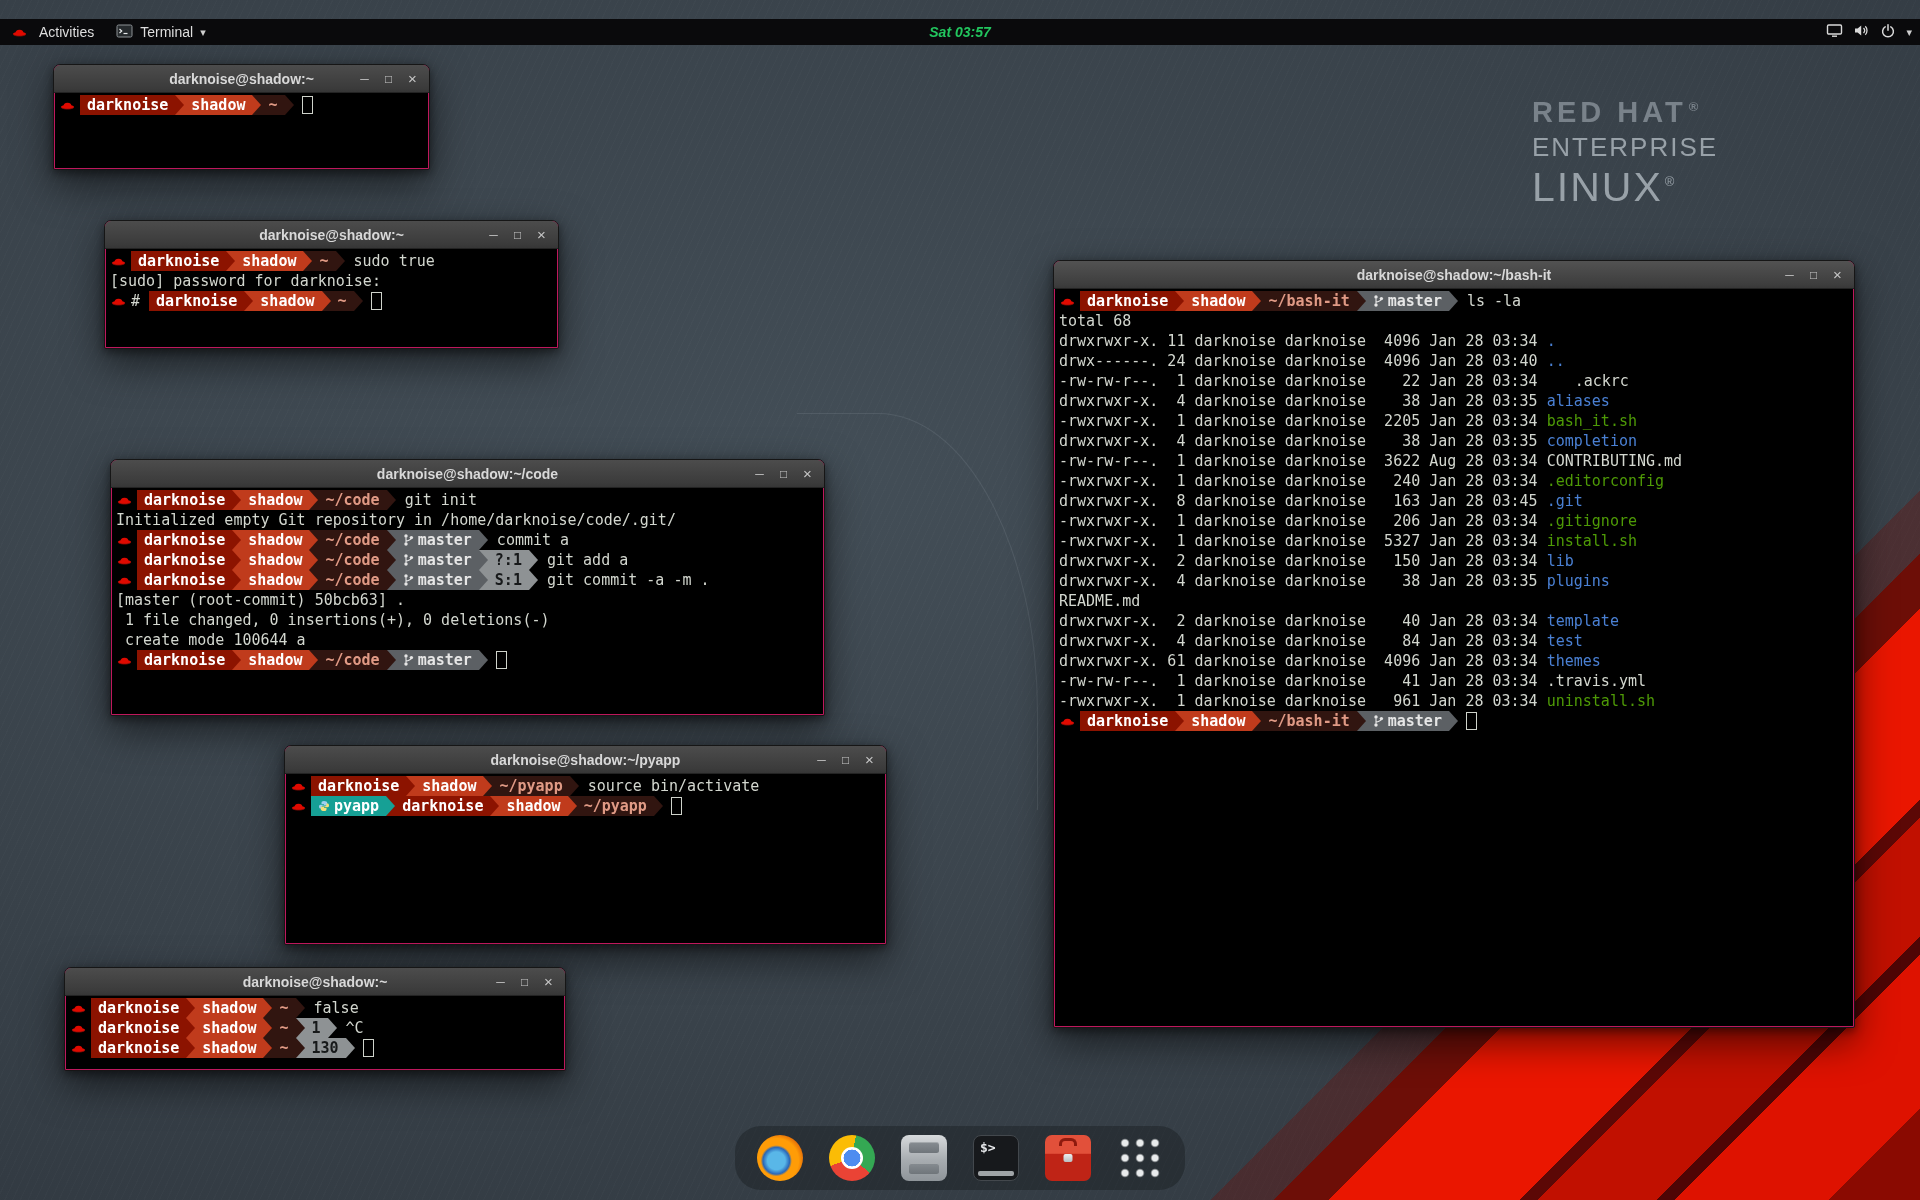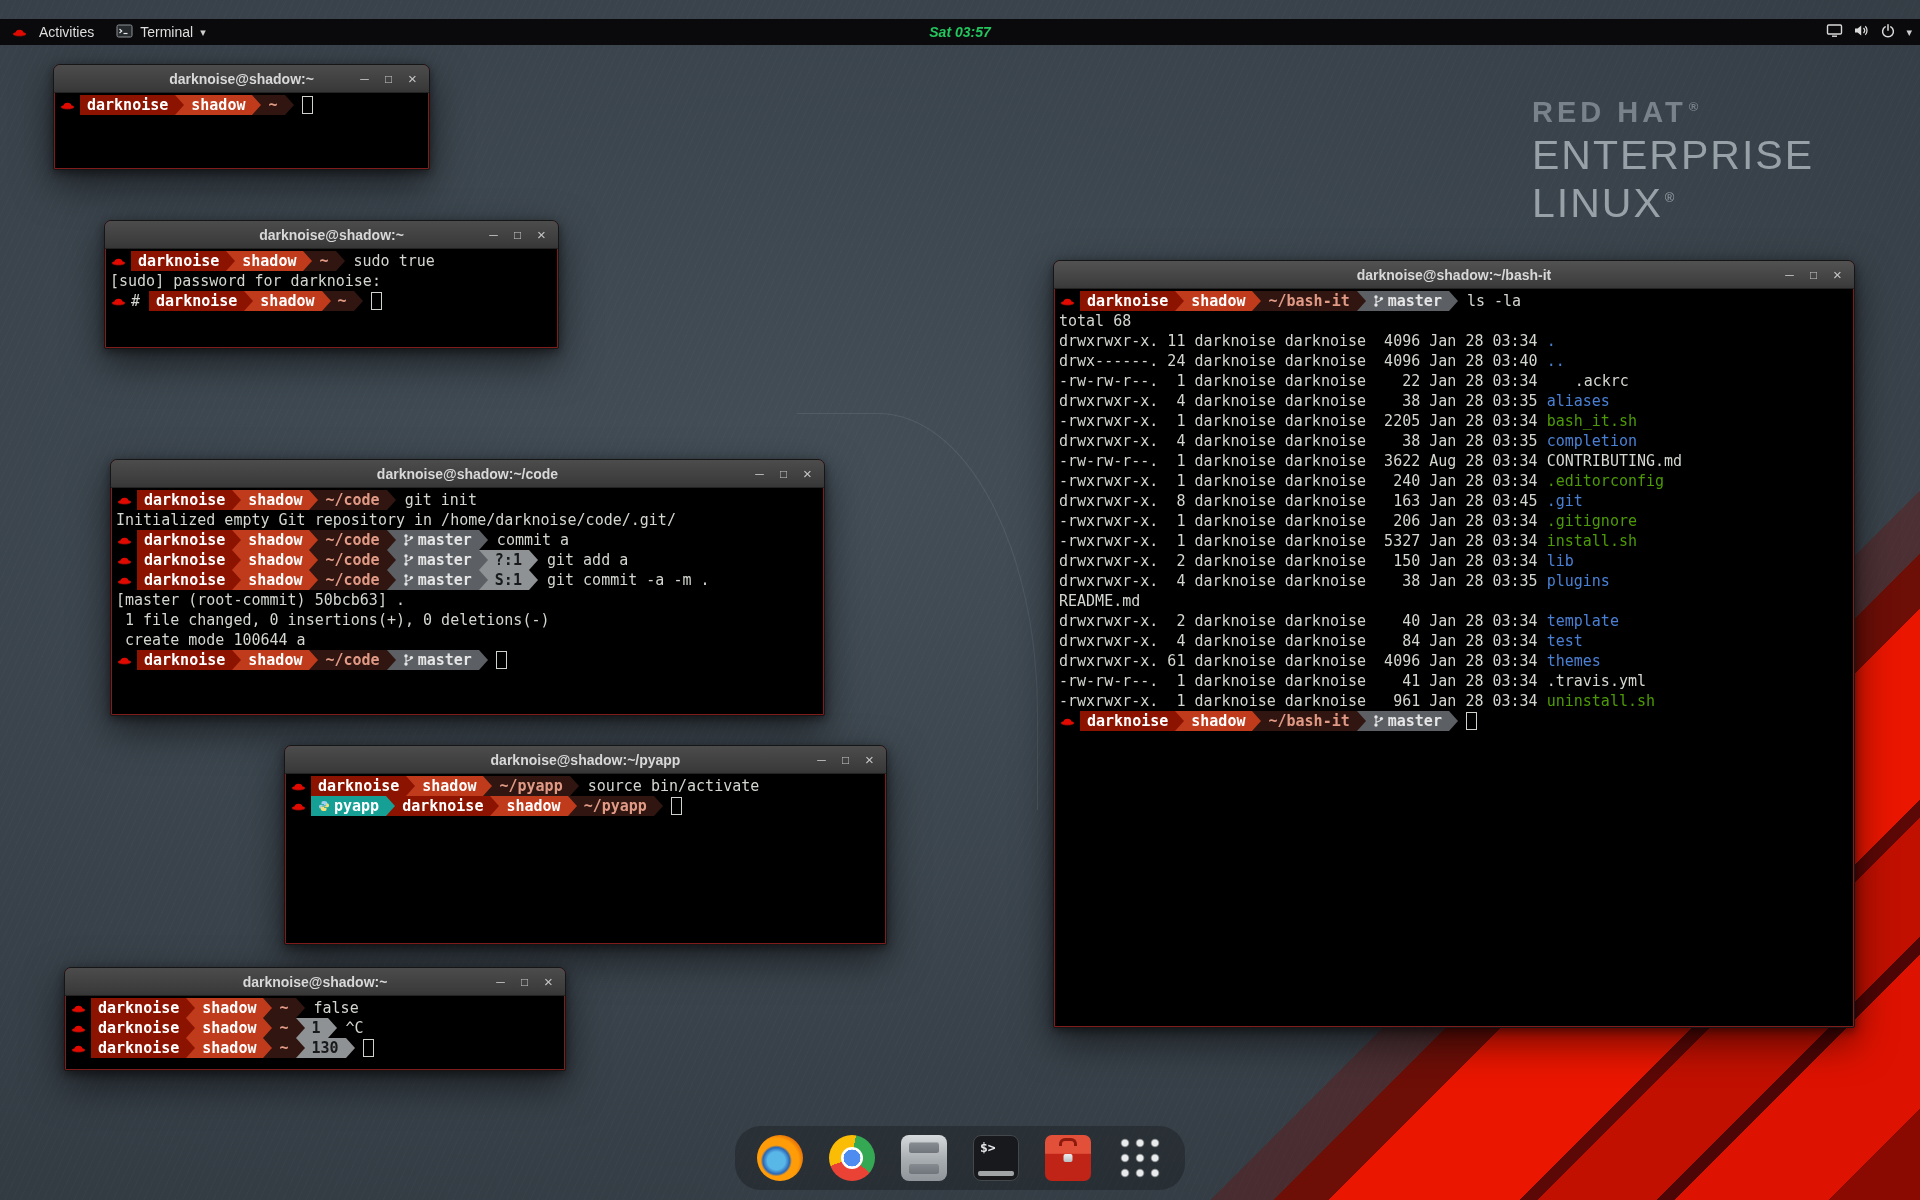--- a/index.html
+++ b/index.html
@@ -20,35 +20,35 @@
       rgba(110,14,8,0.35) 61% 64.5%,
       #6d0e07 64.5% 67.5%,
       #ea1600 67.5% 78%,
       #5c0806 78% 79%,
       #c11000 79% 85.5%,
       #4e0505 85.5% 86.5%,
       #de1200 86.5% 95%,
       #8a0a01 95% 100%); }
   .brand { position:absolute; left:1532px; top:96px; z-index:2; user-select:none; }
   .brand-l1 { font-size:29px; font-weight:bold; letter-spacing:4px; color:#79828a; }
-  .brand-l2 { font-size:41px; font-weight:400; letter-spacing:2px; color:#98a1a8; margin-top:3px;text-align:center; }
+  .brand-l2 { font-size:26px; font-weight:400; letter-spacing:2px; color:#98a1a8; margin-top:3px;text-align:center; }
   .brand-l3 { font-size:41px; font-weight:400; letter-spacing:2px; color:#98a1a8; margin-top:1px; }
   .reg { font-size:13px; vertical-align:super; margin-left:2px; }
 
   
   .topbar { position:absolute; top:0; left:0; right:0; height:26px; background:#0a0a0c; z-index:50;
     display:flex; align-items:center; color:#dedede; font-size:14px;margin-top:19px; }
   .tb-activities, .tb-appmenu { display:flex; align-items:center; gap:7px; height:100%; padding:0 11px; cursor:default; }
   .tb-clock { position:absolute; left:50%; transform:translateX(-50%); font-weight:bold; color:#22c55e;font-style:italic; }
   .tb-right { position:absolute; right:8px; top:0; height:100%; display:flex; align-items:center; gap:10px; }
   .caret { font-size:11px; color:#cfcfcf; }
 
   
   #windows { position:absolute; inset:0; z-index:10; }
-  .window { position:absolute; background:#7f1d1d; border:1px solid #161616; border-radius:7px 7px 2px 2px;
+  .window { position:absolute; background:#be185d; border:1px solid #161616; border-radius:7px 7px 2px 2px;
     box-shadow:0 14px 38px rgba(0,0,0,.55), 0 3px 10px rgba(0,0,0,.45); }
   .titlebar { position:absolute; top:0; left:0; right:0; height:27px; border-radius:6px 6px 0 0;
     background:linear-gradient(#4c4c4c,#3b3b3b 85%,#363636); border-bottom:1px solid #232323;
     display:flex; align-items:center; justify-content:center; }
   .window.focused .titlebar { background:linear-gradient(#525252,#3e3e3e 85%,#383838); }
   .win-title { font-size:14px; font-weight:bold; color:#d8d8d8; }
   .win-buttons { position:absolute; right:7px; top:0; height:100%; display:flex; align-items:center; gap:5px; }
   .win-btn { width:19px; height:19px; display:flex; align-items:center; justify-content:center;
     color:#c6c6c6; font-size:12px; }
   .win-btn[data-name="close-button"] { font-size:15px; }

